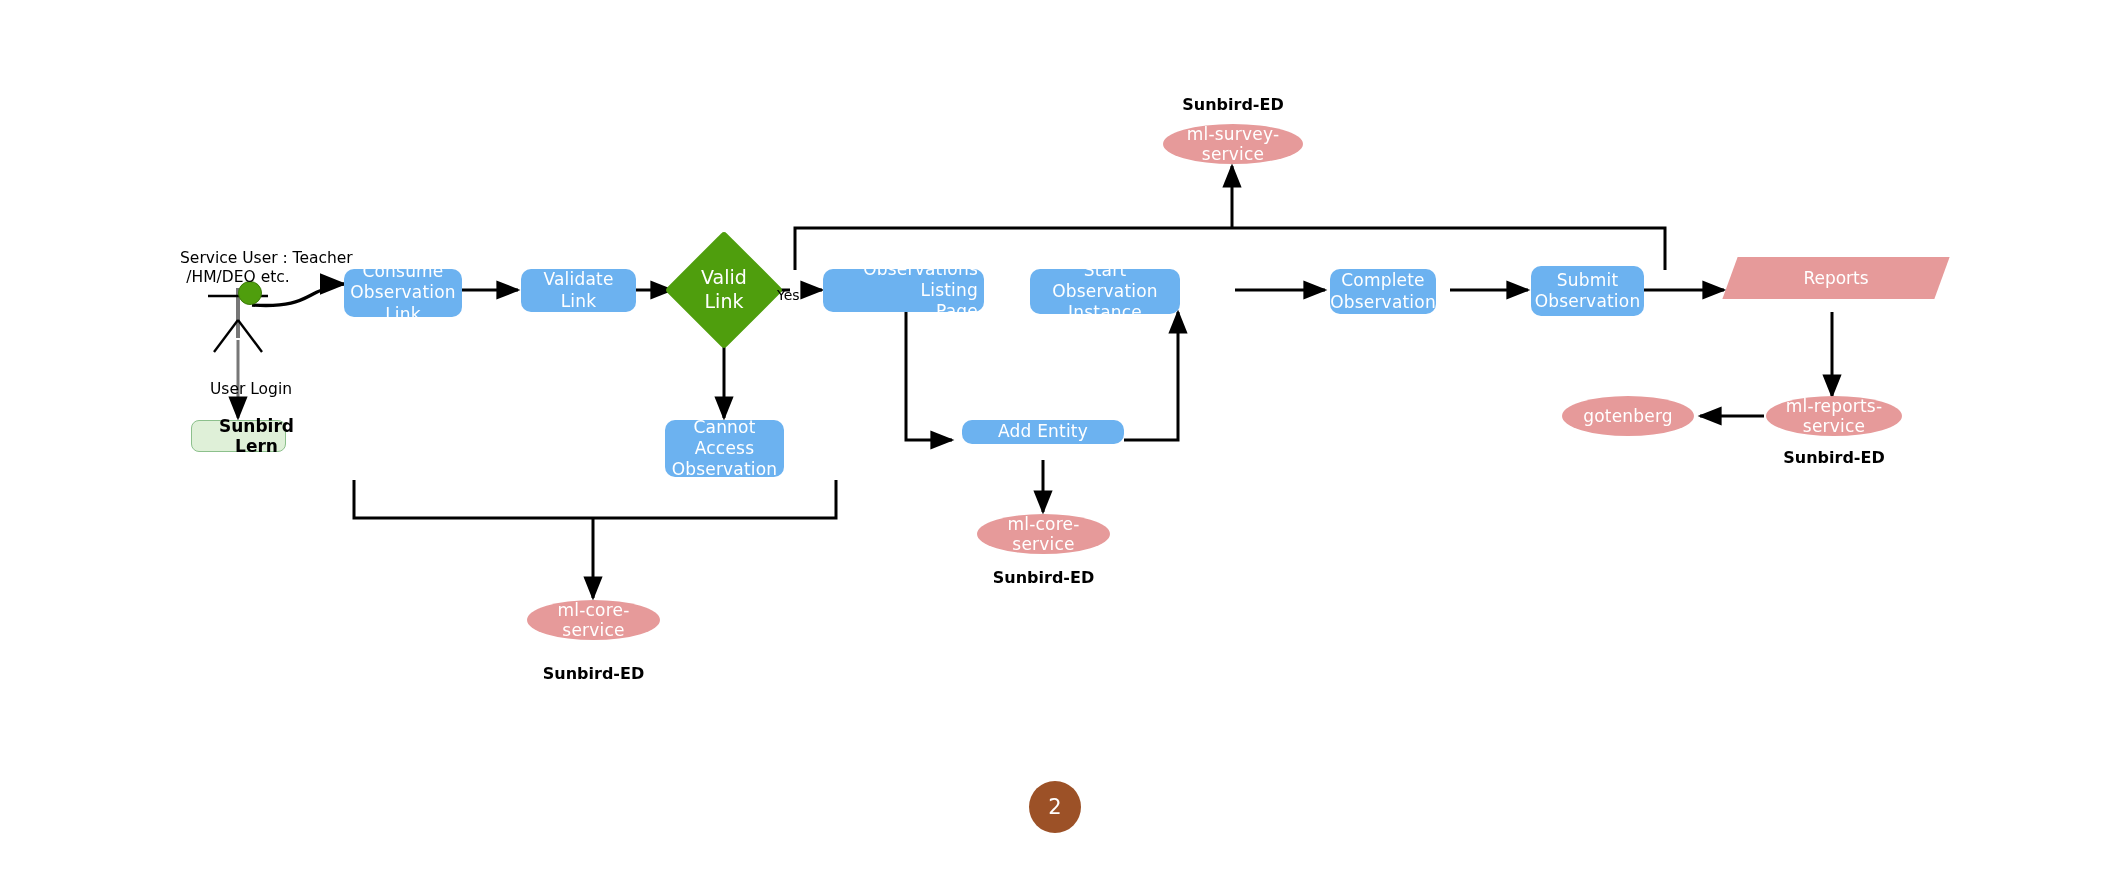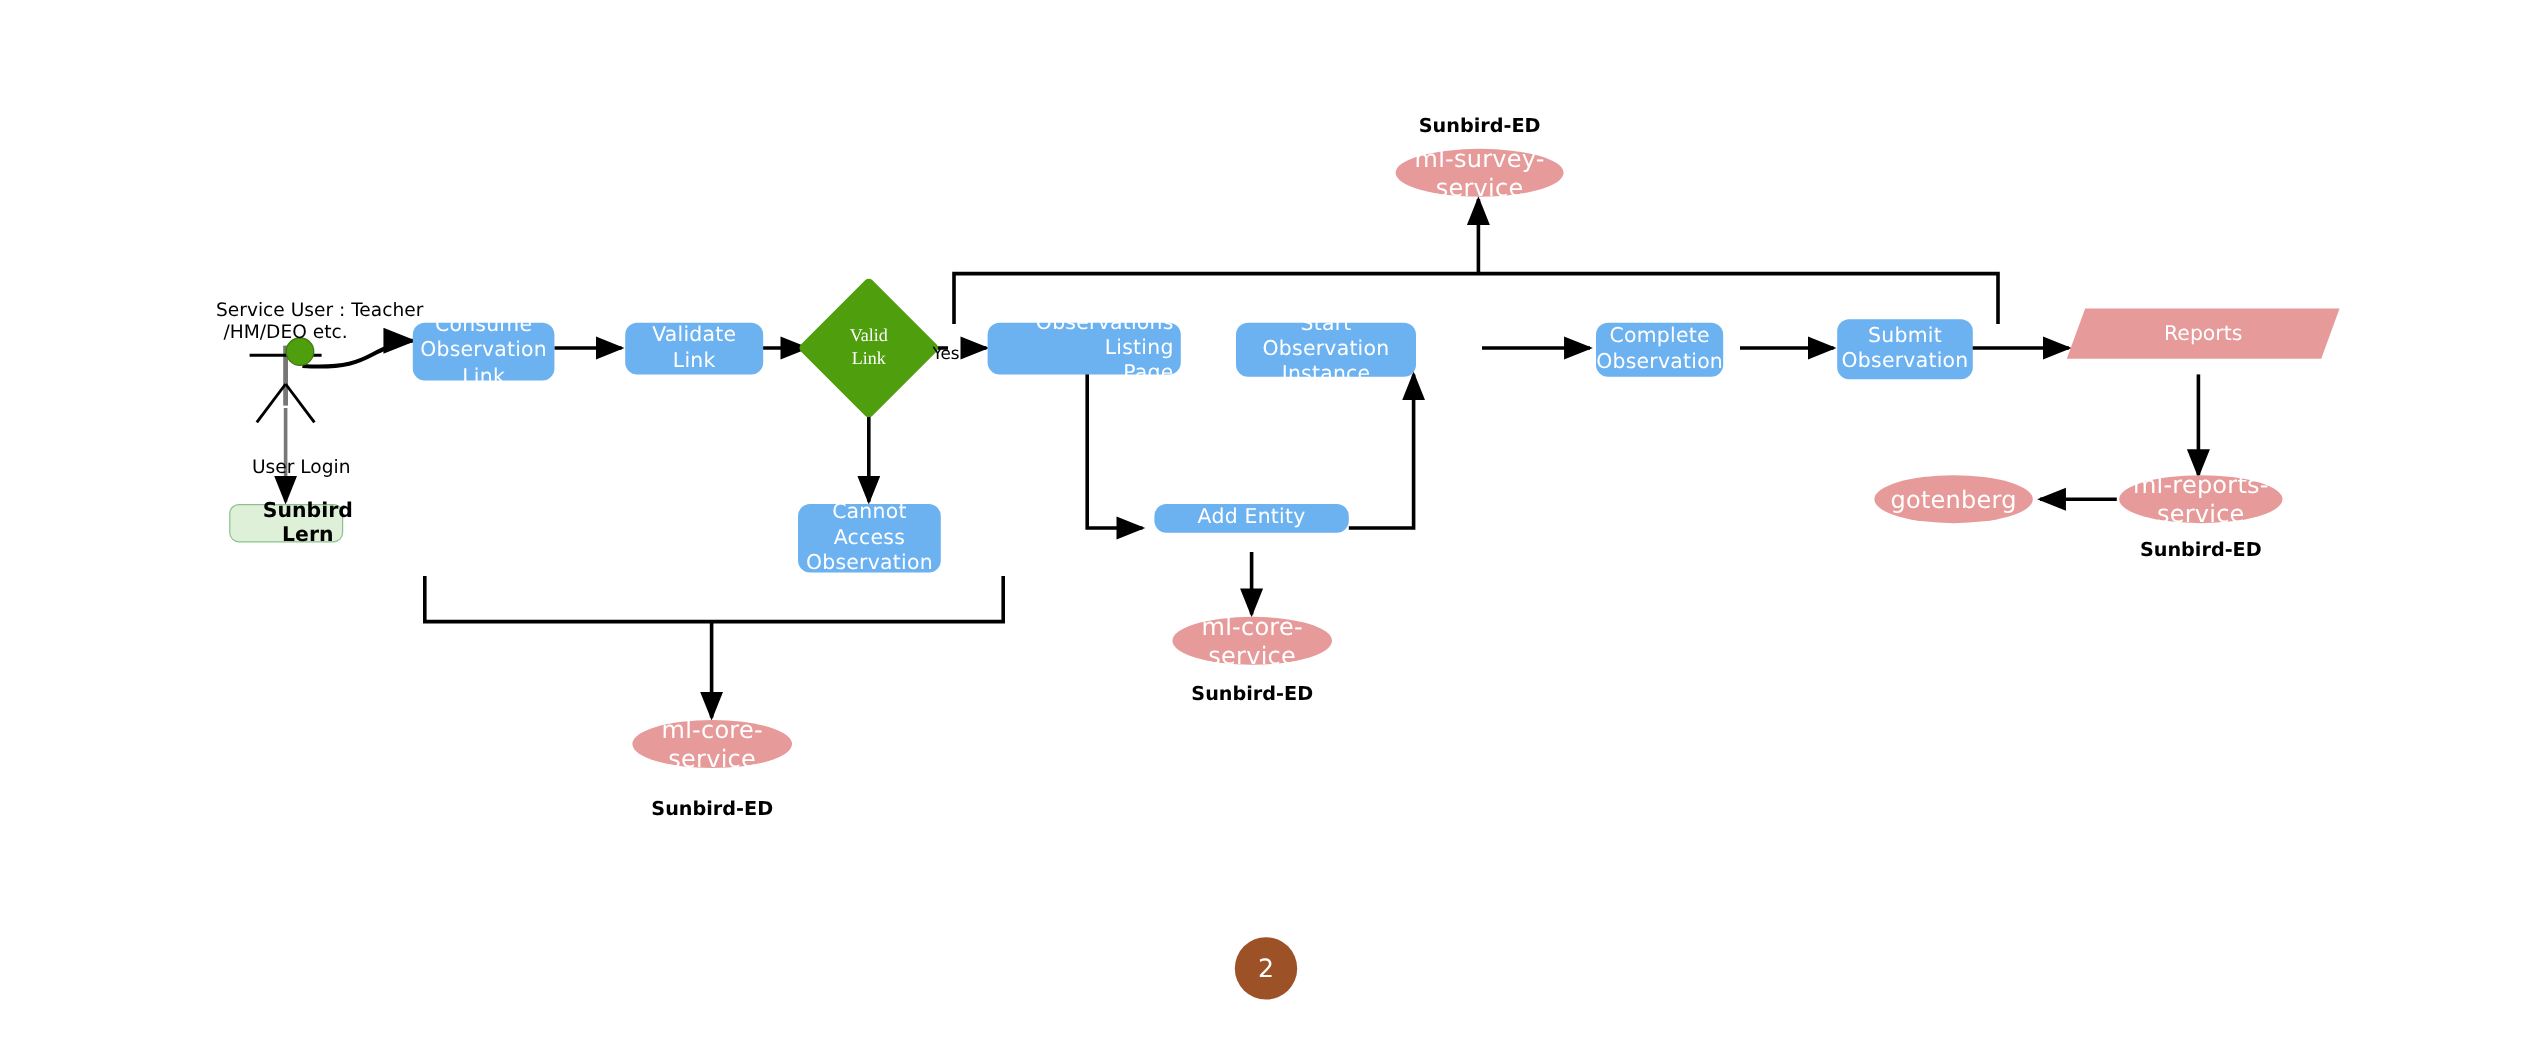--- a/index.html
+++ b/index.html
@@ -59,31 +59,30 @@
     left: 0; top: 0;
     width: 100%; height: 100%;
     background: #4f9e0d;
     transform: rotate(45deg);
     border-radius: 4px;
   }
   .decision-label {
     position: relative;
     z-index: 2;
     color: #ffffff;
-    font-size: 15px;
+    font-size: 19px;
     line-height: 1.25;
     text-align: center;
-    font-family: Liberation Serif, serif;
   }
   
   .service {
     background: #e69a9a;
     color: #ffffff;
     border-radius: 50%;
-    font-size: 20px;
+    font-size: 17px;
     letter-spacing: .2px;
   }
   
   .io-shape {
     position: absolute;
   }
   .io-shape .para {
     position: absolute;
     left: 0; top: 0;
     width: 100%; height: 100%;

